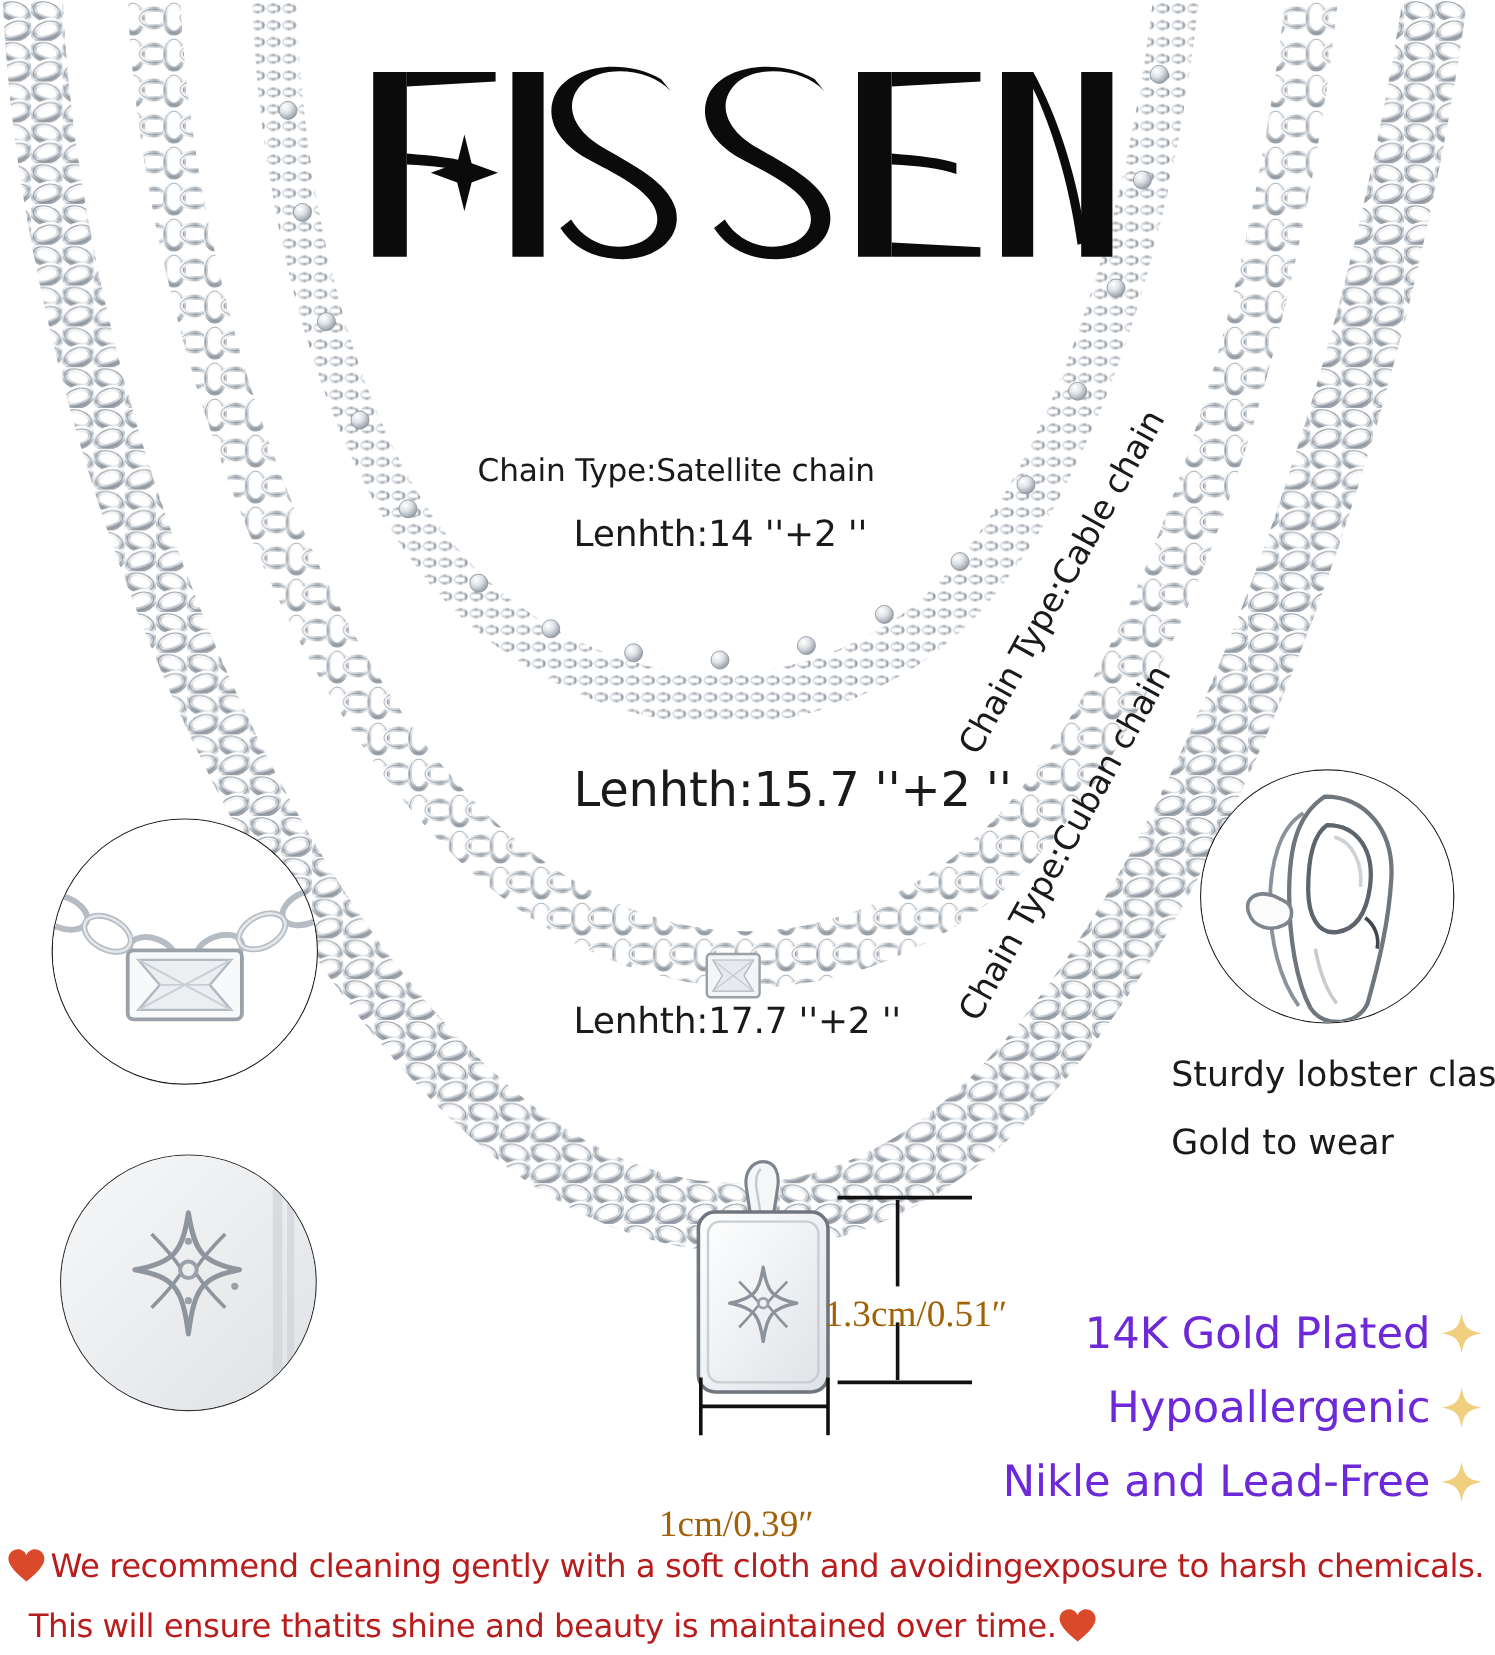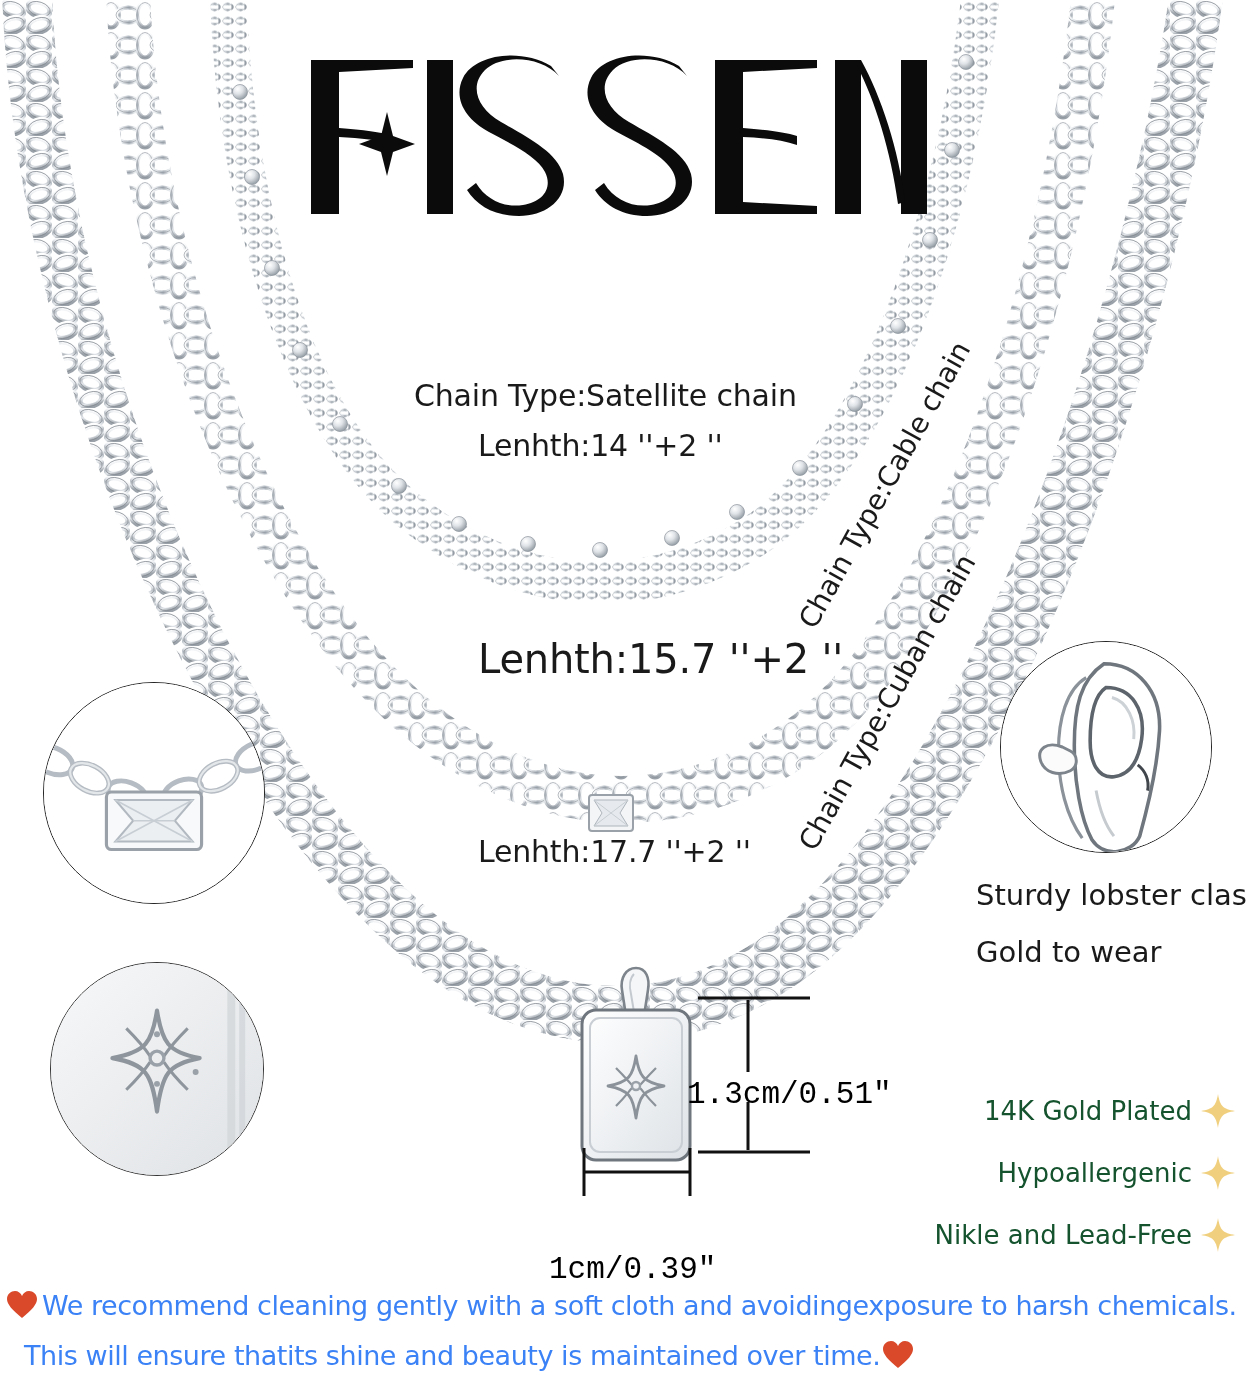--- a/index.html
+++ b/index.html
@@ -46,21 +46,21 @@
   .label {
     position: absolute;
     color: #1a1a1a;
     font-family: "DejaVu Sans", "Liberation Sans", sans-serif;
     font-weight: 400;
     white-space: nowrap;
     z-index: 60;
     letter-spacing: -0.2px;
   }
 
-  .lbl-chaintype-1 { left: 398px; top: 378px; font-size: 30px; margin-left: 16px; }
+  .lbl-chaintype-1 { left: 398px; top: 378px; font-size: 26px; }
   .lbl-length-1    { left: 478px; top: 428px; font-size: 30px; }
   .lbl-length-2    { left: 478px; top: 636px; font-size: 40px; }
   .lbl-length-3    { left: 478px; top: 834px; font-size: 30px; }
 
   .lbl-rot {
     transform-origin: left top;
     font-size: 28px;
   }
   .lbl-chaintype-2 {
     left: 792px; top: 618px;
@@ -101,22 +101,22 @@
   .pendant-wrap {
     position: absolute;
     left: 552px; top: 960px;
     width: 420px; height: 300px;
     z-index: 55;
   }
   .pendant-wrap svg { display: block; width: 100%; height: 100%; }
 
   .dim-label {
     position: absolute;
-    color: #000000;
-    font-family: Liberation Mono, monospace;
+    color: #a16207;
+    font-family: Liberation Serif, serif;
     font-size: 31px;
     white-space: nowrap;
     z-index: 60;
   }
   .dim-height { left: 687px; top: 1077px; }
   .dim-width  { left: 549px; top: 1252px; }
 
   
   .clasp-text {
     position: absolute;
@@ -136,41 +136,41 @@
     z-index: 60;
   }
   .feature-row {
     display: flex;
     align-items: center;
     justify-content: flex-end;
     gap: 8px;
     height: 62px;
   }
   .feature-label {
-    color: #14532d;
-    font-size: 26px;
+    color: #6d28d9;
+    font-size: 36px;
     white-space: nowrap;
   }
   .star-icon { width: 36px; height: 36px; flex: 0 0 36px; }
   .star-icon svg { display: block; width: 100%; height: 100%; }
 
   
   .care-note {
     position: absolute;
     left: 0;
     top: 1280px;
     width: 1246px;
     z-index: 60;
   }
   .care-line {
     display: flex;
     align-items: center;
     height: 50px;
     font-size: 27px;
-    color: #3b82f6;
+    color: #b91c1c;
     white-space: nowrap;
     letter-spacing: -0.45px;
   }
   .care-line-1 { padding-left: 6px; justify-content: flex-start; }
   .care-line-2 { padding-left: 24px; justify-content: flex-start; }
 
   .heart-icon { width: 32px; height: 32px; flex: 0 0 32px; }
   .heart-icon svg { display: block; width: 100%; height: 100%; }
   .heart-lead { margin-right: 4px; }
   .heart-trail { margin-left: 2px; }

